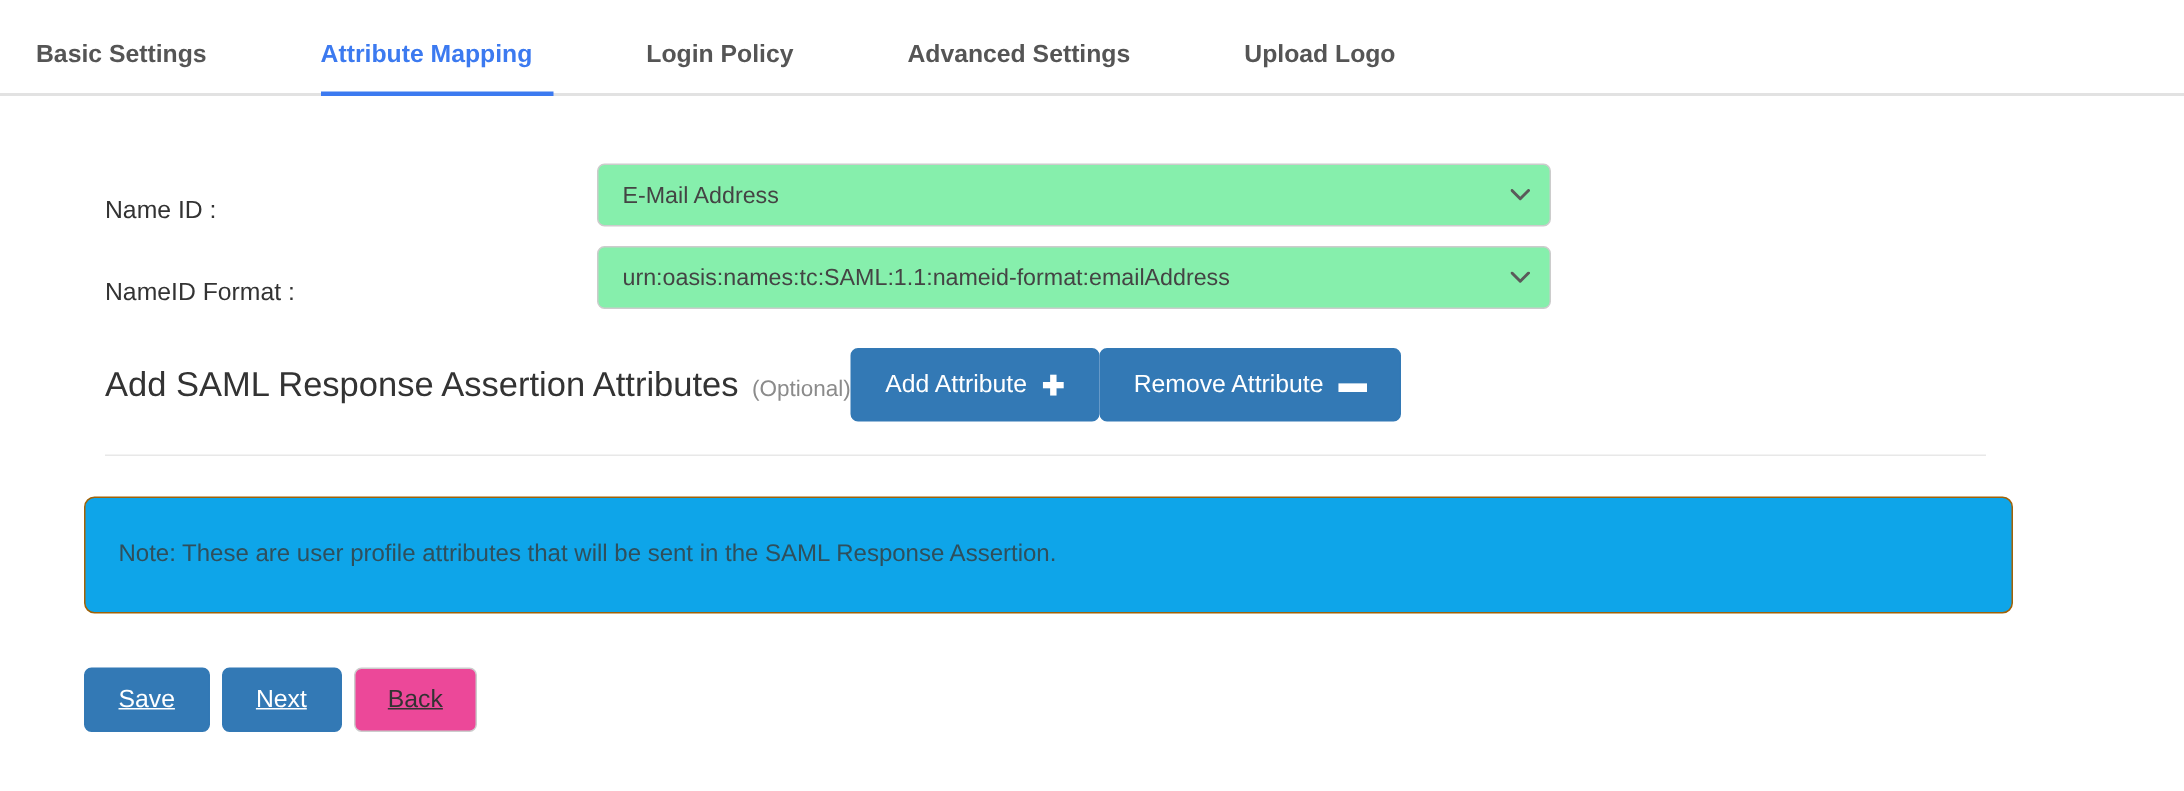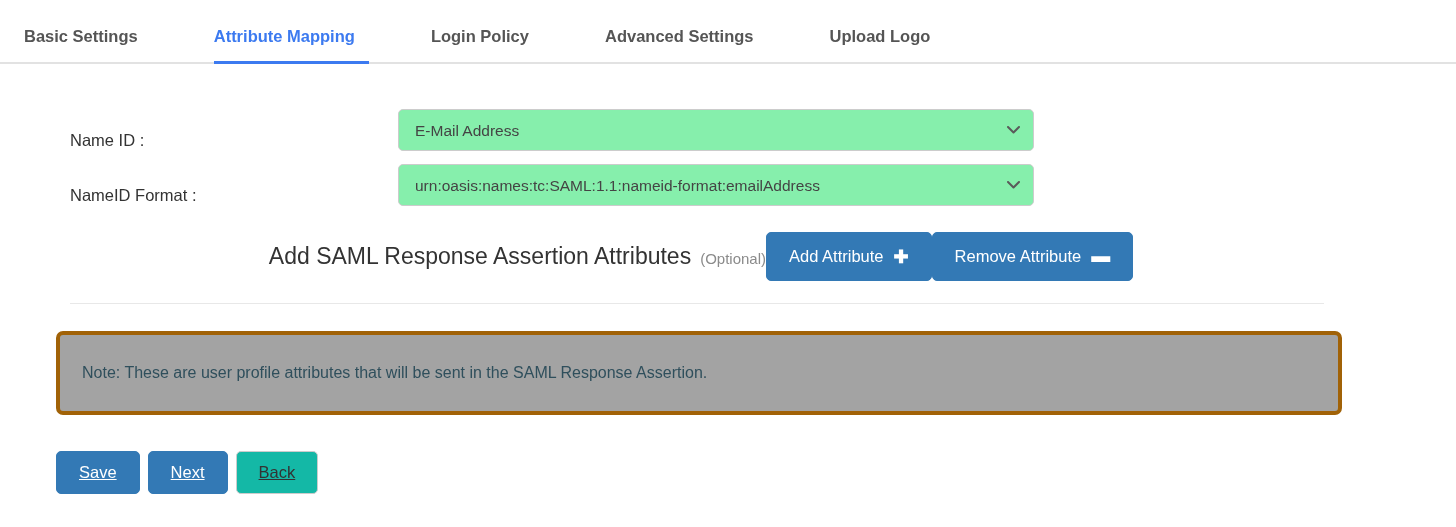--- a/index.html
+++ b/index.html
@@ -106,21 +106,21 @@
     width: 13px;
     height: 8px;
     color: #5a5a5a;
     display: block;
   }
 
   
   .section-head {
     display: flex;
     align-items: center;
-    justify-content: center;
+    justify-content: flex-start;
     margin-top: 26px;
     padding-left: 14px;
     padding-right: 68px;
   }
   .section-title {
     font-size: 23px;
     color: #333333;
     font-weight: normal;
     margin: 0;
     white-space: nowrap;
@@ -164,22 +164,22 @@
 
   hr.divider {
     border: none;
     border-top: 1px solid #e8e8e8;
     margin: 22px 76px 0 14px;
   }
 
   
   .note {
     margin: 27px 58px 0 0;
-    background: #a3a3a3;
-    border: 4px solid #a16207;
+    background: #0ea5e9;
+    border: 1px solid #a16207;
     border-radius: 7px;
     padding: 29px 22px;
     font-size: 16px;
     color: #31708f;
   }
   .note-text { color: #2f4f5c; }
 
   
   .footer {
     margin-top: 36px;
@@ -187,21 +187,21 @@
     display: flex;
     gap: 8px;
   }
   .btn-footer {
     padding: 12px 22px;
     min-width: 72px;
     text-align: center;
     text-decoration: underline;
   }
   .btn-default {
-    background: #14b8a6;
+    background: #ec4899;
     border: 1px solid #cccccc;
     color: #333333;
   }
 </style>
 </head>
 <body>
 
 <div class="tabbar">
   <button class="tab">Basic Settings</button>
   <button class="tab active">Attribute Mapping</button>

